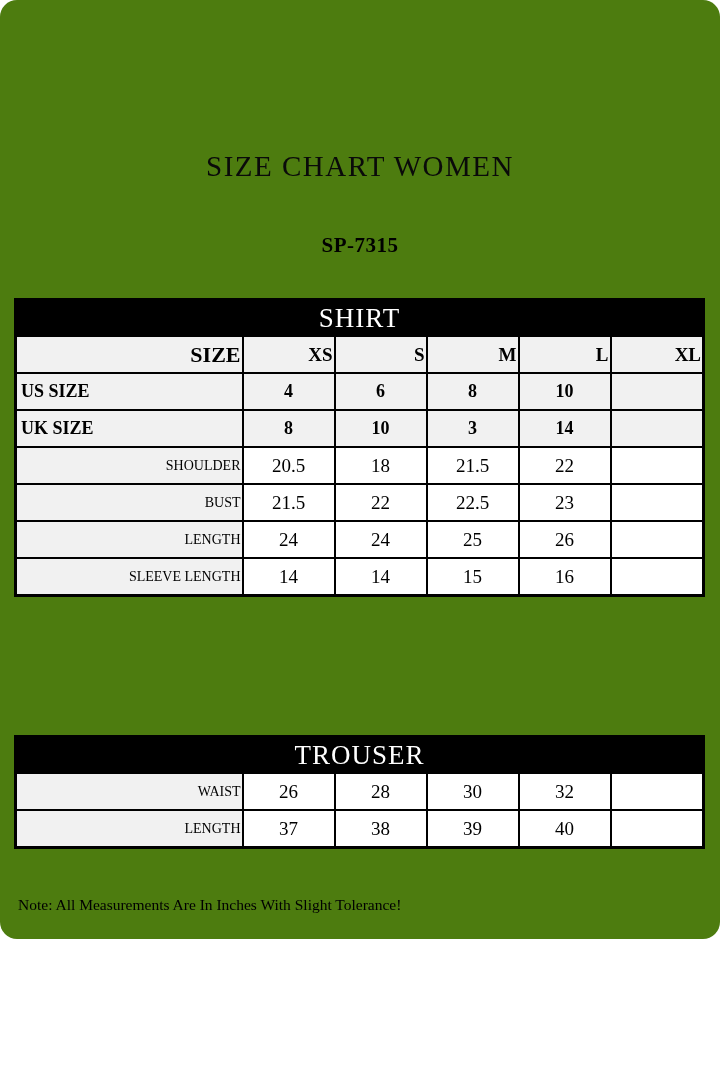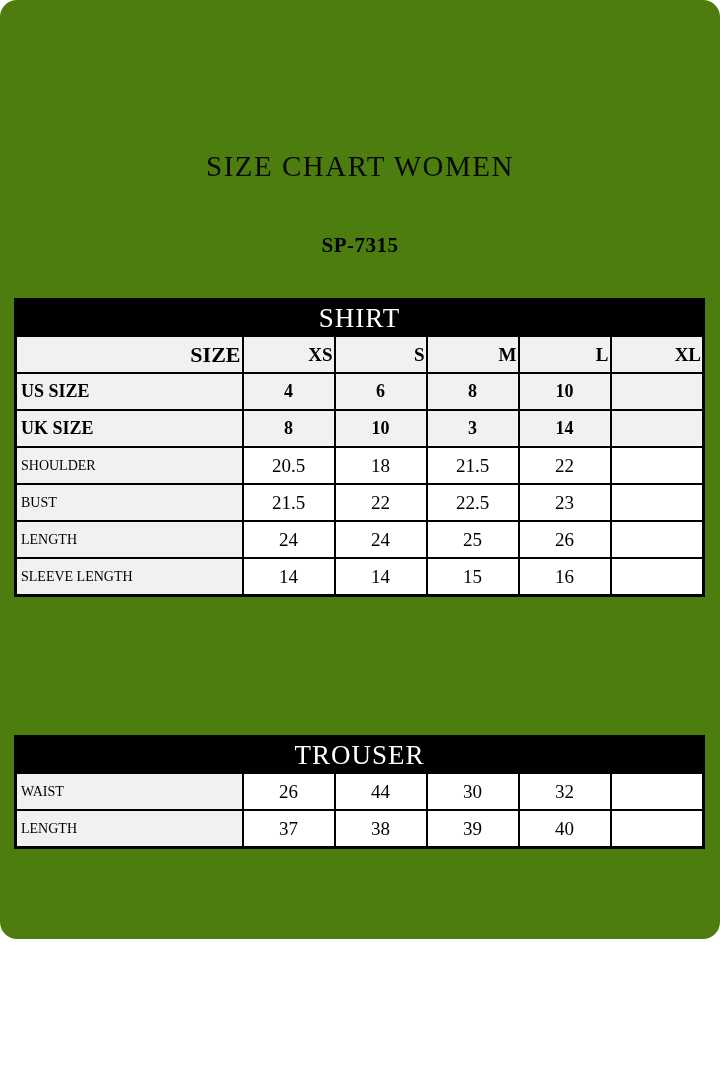--- a/index.html
+++ b/index.html
@@ -92,21 +92,21 @@
   }
   tr.bold-row td { background: #f1f1f1; font-weight: 700; }
   tr.bold-row td.row-label {
     text-align: left;
     padding-left: 4px;
     font-size: 18px;
   }
   tr.bold-row td.cell-value { text-align: center; font-size: 18px; }
   tr.measure-row td.row-label {
     background: #f1f1f1;
-    text-align: left;
+    text-align: right;
     padding-left: 4px;
     font-size: 14px;
     font-weight: 400;
   }
   tr.measure-row td.cell-value {
     background: #ffffff;
     text-align: center;
     font-size: 19px;
     font-weight: 400;
     margin-top: 45px;
@@ -208,30 +208,31 @@
         <col style="width:92px">
         <col style="width:93px">
     </colgroup>
     <tbody>
       <tr class="caption-bar">
         <th colspan="6">TROUSER</th>
       </tr>
       <tr class="measure-row">
         <td class="row-label">WAIST</td>
         <td class="cell-value">26</td>
-        <td class="cell-value">44</td>
+        <td class="cell-value">28</td>
         <td class="cell-value">30</td>
         <td class="cell-value">32</td>
         <td class="cell-value"></td>
       </tr>
       <tr class="measure-row">
         <td class="row-label">LENGTH</td>
         <td class="cell-value">37</td>
         <td class="cell-value">38</td>
         <td class="cell-value">39</td>
         <td class="cell-value">40</td>
         <td class="cell-value"></td>
       </tr>
     </tbody>
   </table>
 
+  <div class="note">Note: All Measurements Are In Inches With Slight Tolerance!</div>
 
 </div>
 
 </body></html>

